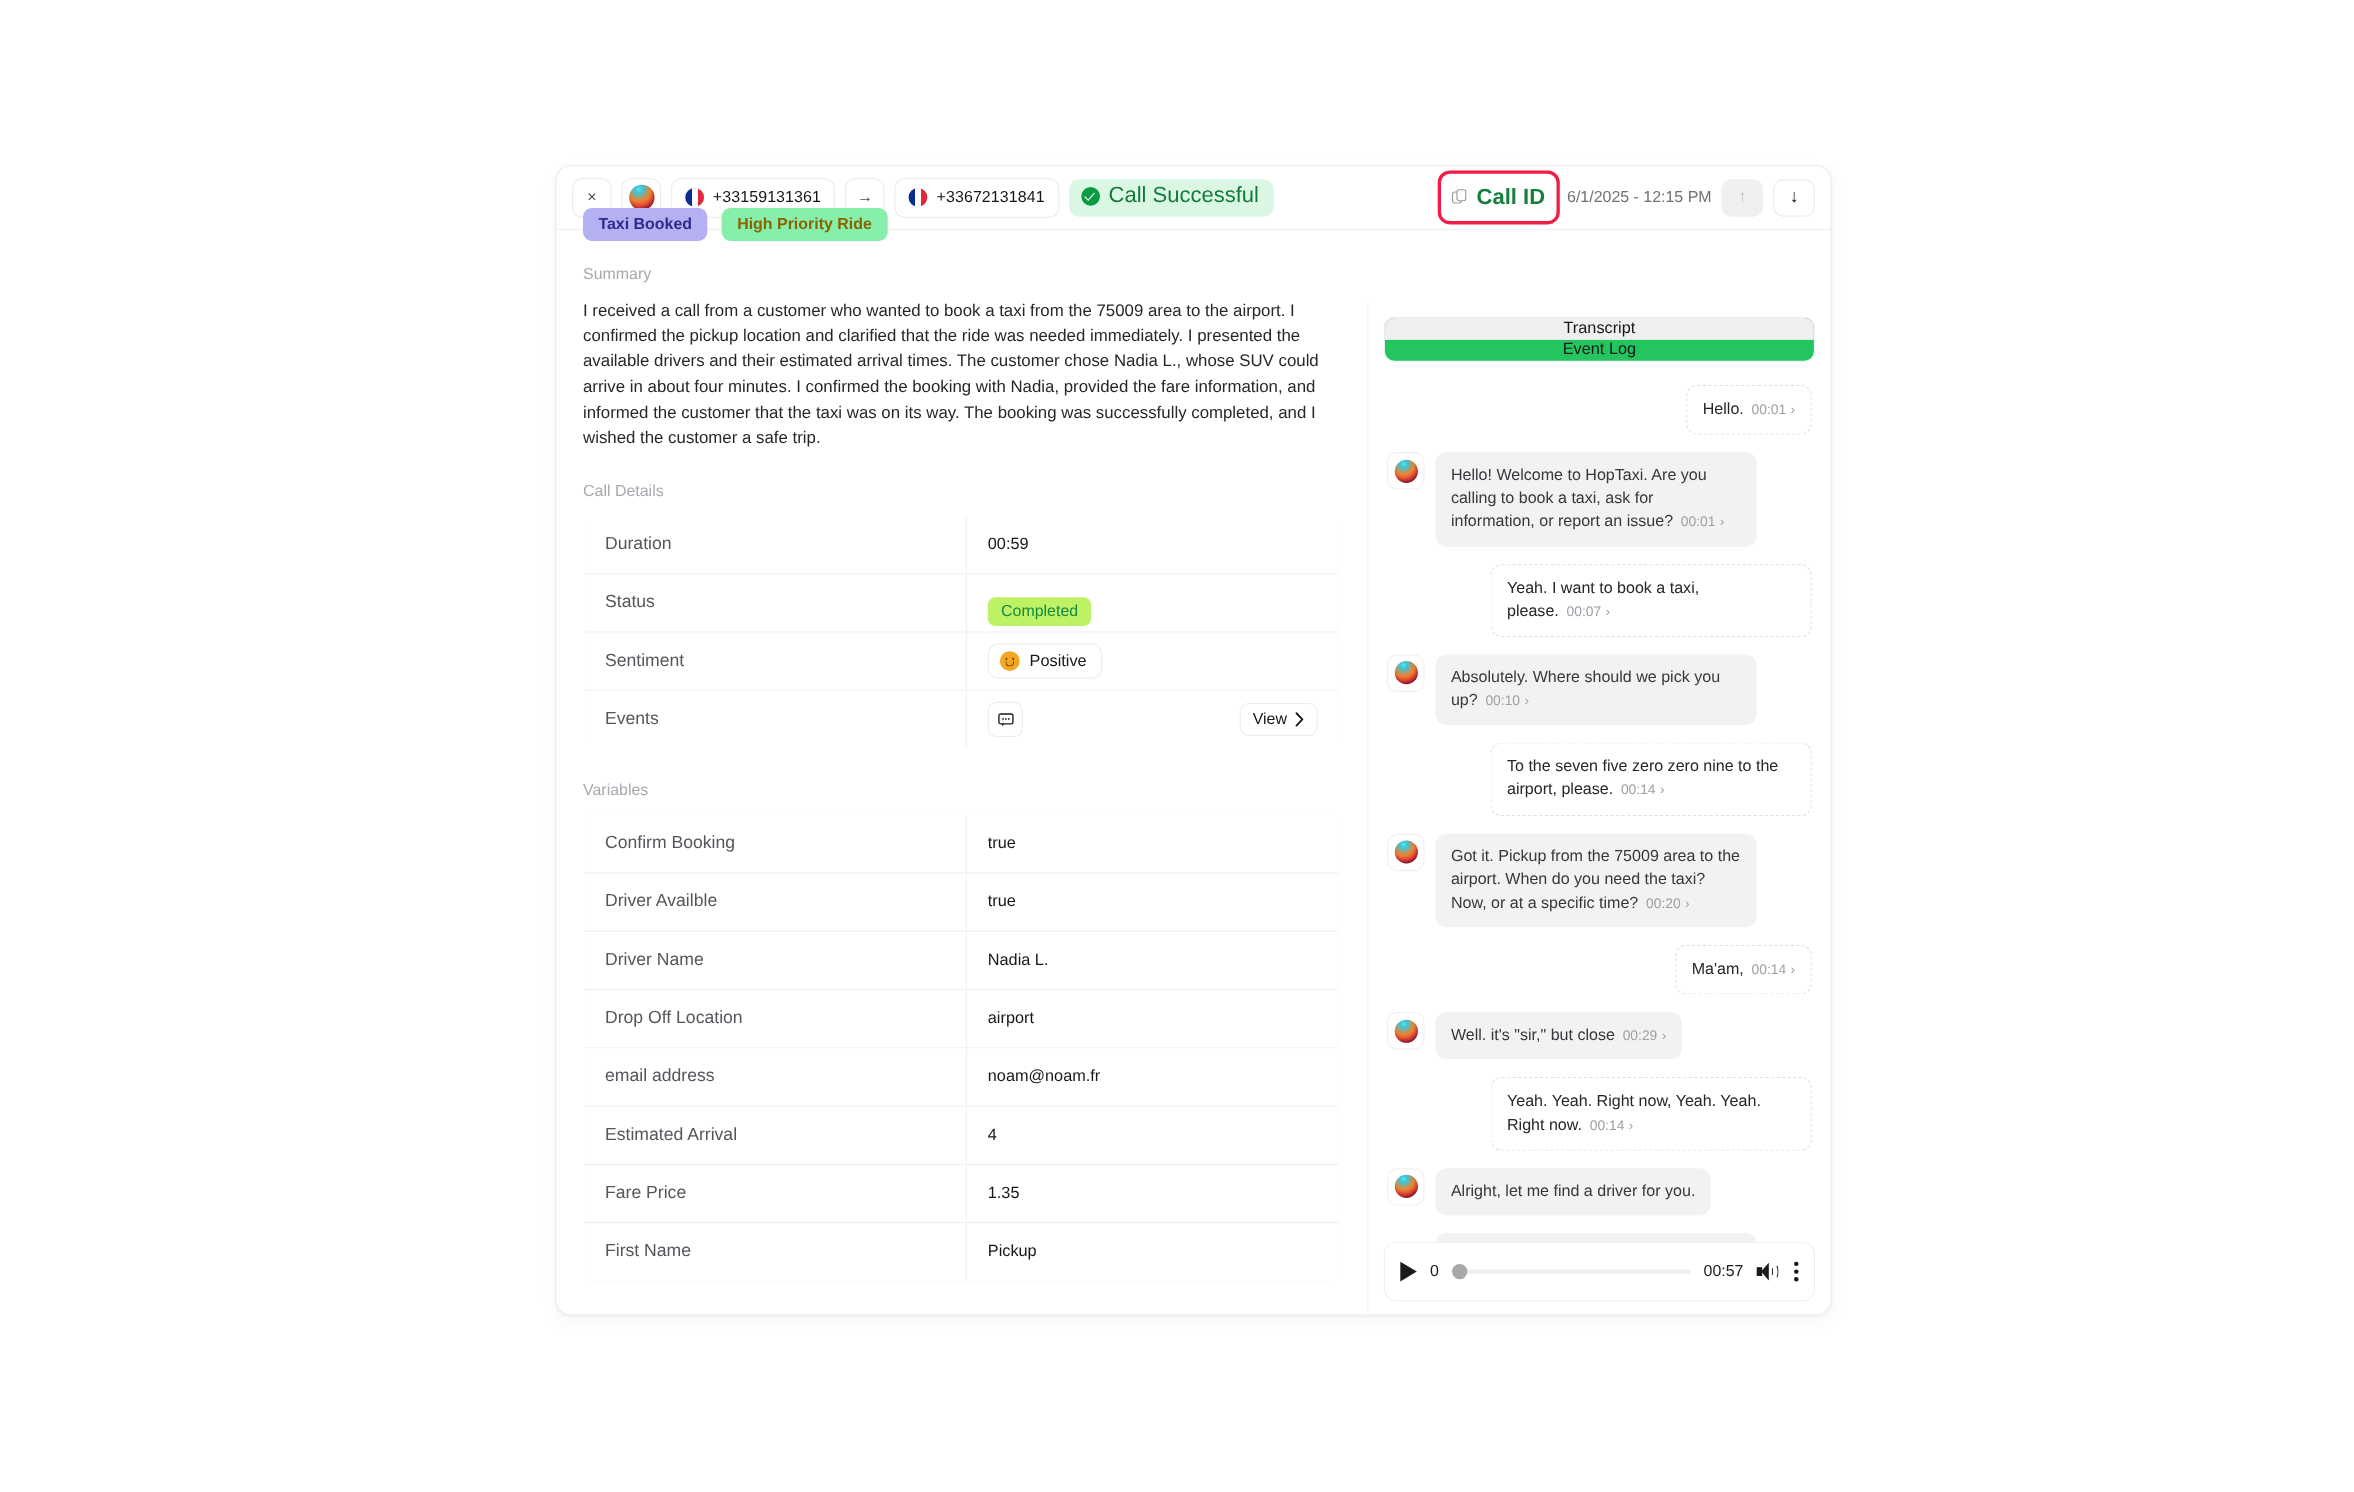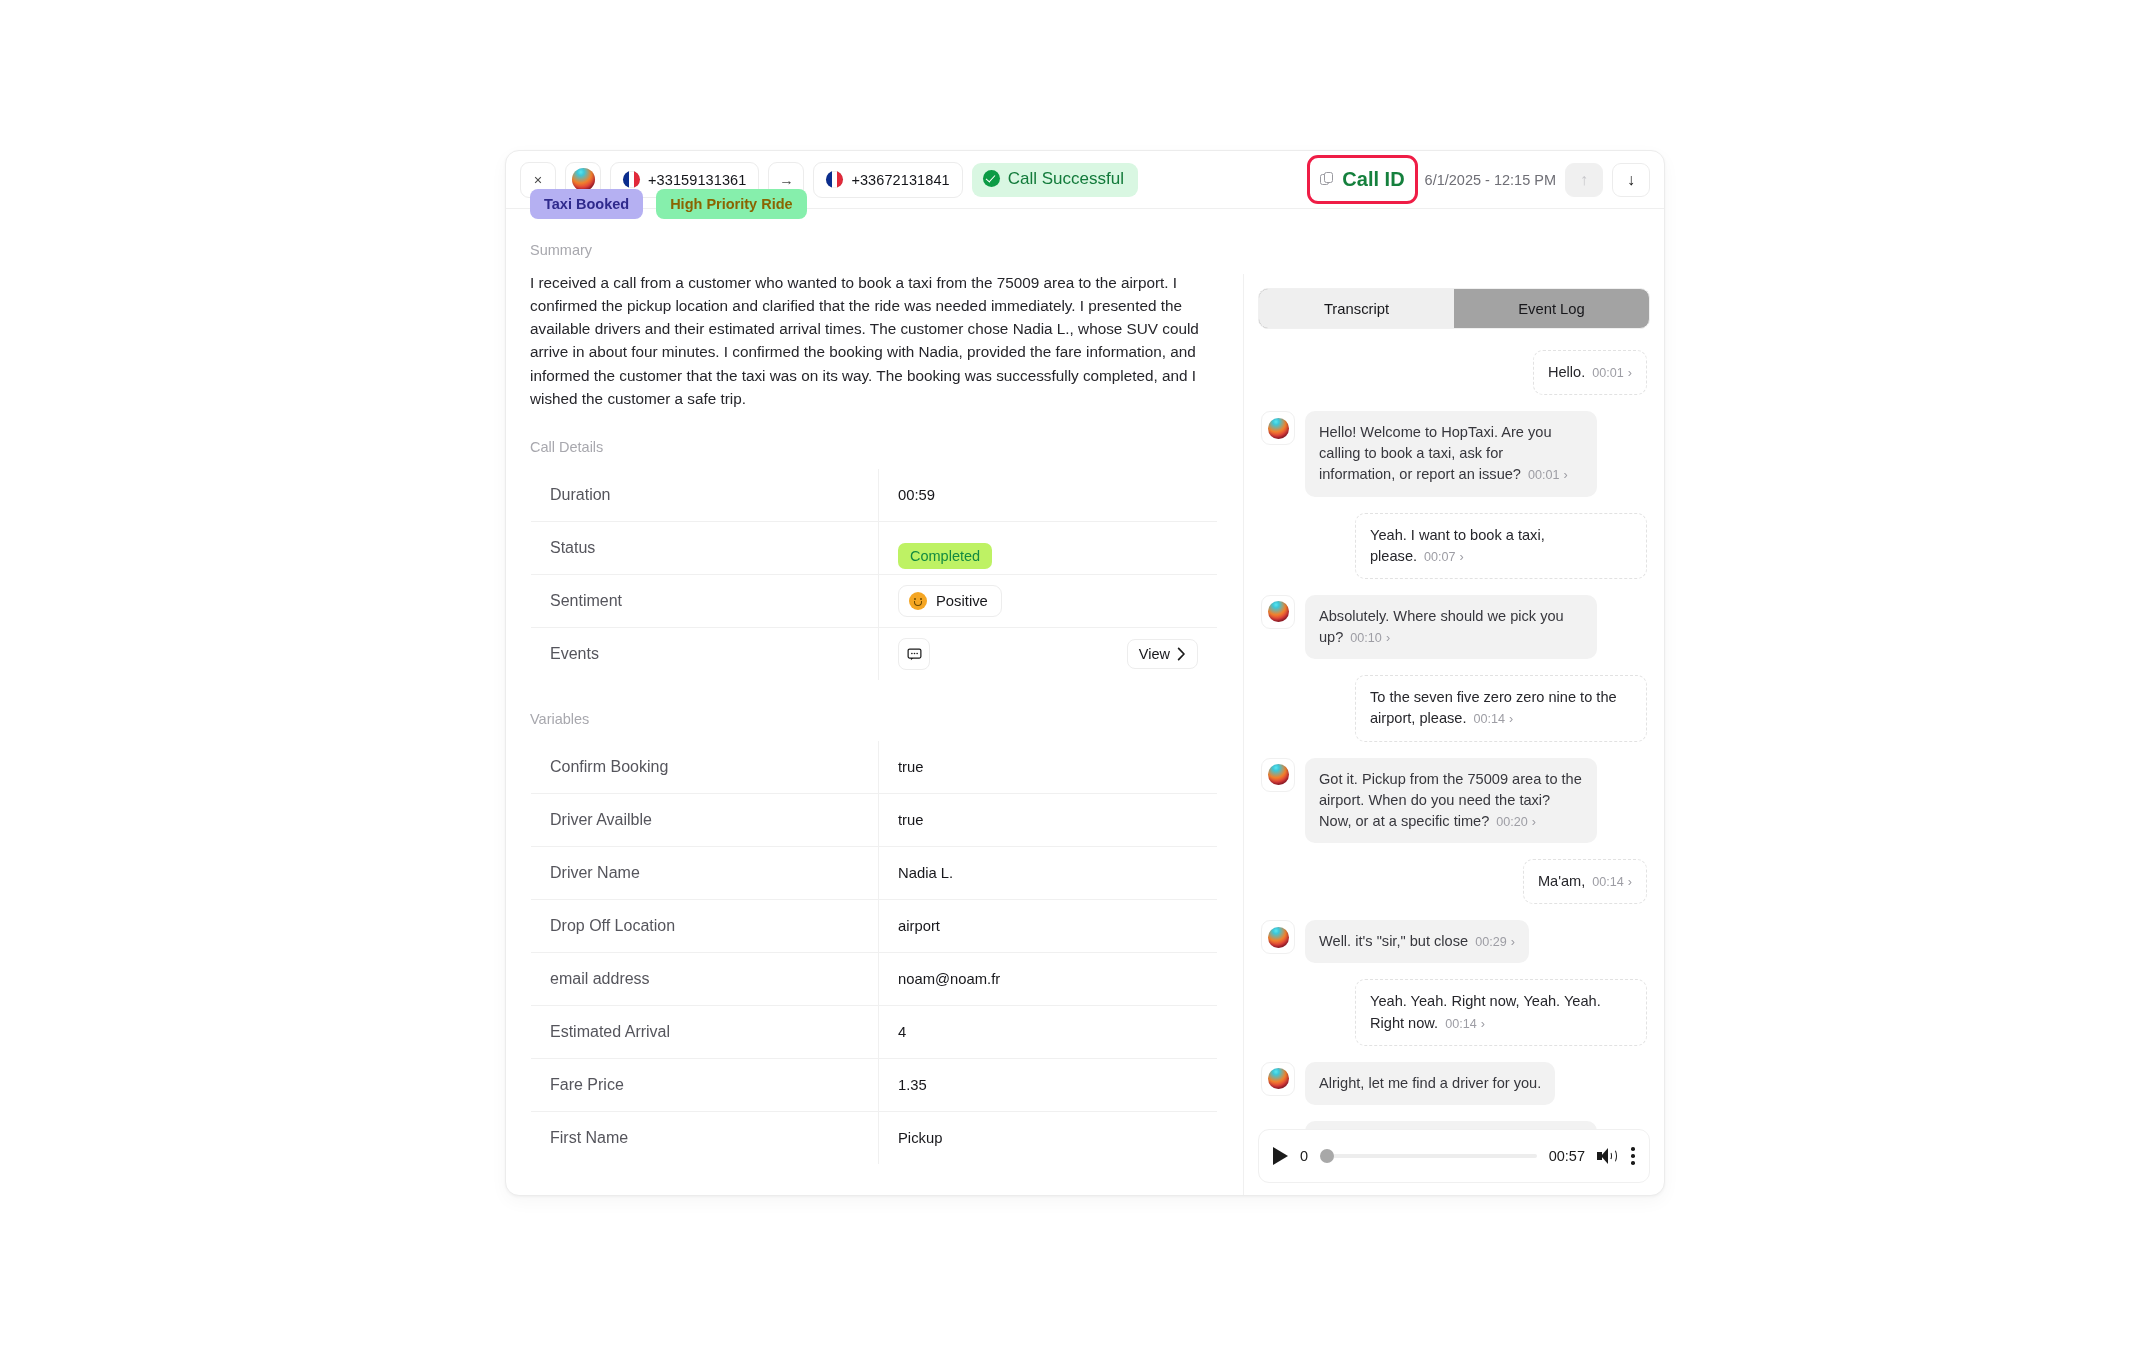--- a/index.html
+++ b/index.html
@@ -68,21 +68,21 @@
       radial-gradient(circle at 38% 18%, #57e7f0 0%, #3ec6d8 14%, #f0812c 46%, #e23b3b 68%, #8f0d28 92%);
     box-shadow: inset -1px -2px 3px rgba(0,0,0,.28);
   }
   .orb.sm { width: 21px; height: 21px; }
   .status-chip {
     height: 34px;
     border-radius: 9px;
     background: #d9f7e2;
     display: flex; align-items: center; gap: 8px;
     padding: 0 14px 2px 11px;
-    font-size: 17px; color: #127a3a; font-weight: 500;
+    font-size: 20px; color: #127a3a; font-weight: 500;
   }
   .check-circle {
     width: 17px; height: 17px; border-radius: 50%;
     background: #0c9b45; flex: none;
     position: relative;
   }
   .check-circle::after {
     content: ""; position: absolute;
     left: 5px; top: 3.4px;
     width: 4px; height: 8px;
@@ -220,24 +220,25 @@
     border: 1px solid #ededed; border-radius: 8px;
     background: #fff; padding: 6px 11px;
     font-size: 14.5px; color: #17171b;
     cursor: pointer;
   }
 
   
   .tab-bar {
     display: flex;
     border: 1px solid #f0f0f0; border-radius: 10px;
-    background: #a3a3a3;
+    background: #22c55e;
     overflow: hidden;
     height: 41px;
     margin-bottom: 11px;
+    flex-direction: column;
   }
   .tab {
     flex: 1 1 50%;
     display: flex; align-items: center; justify-content: center;
     font-size: 14.8px; color: #17171b;
     cursor: pointer;
   }
   .tab.active { background: #efefef; }
 
   .chat {

